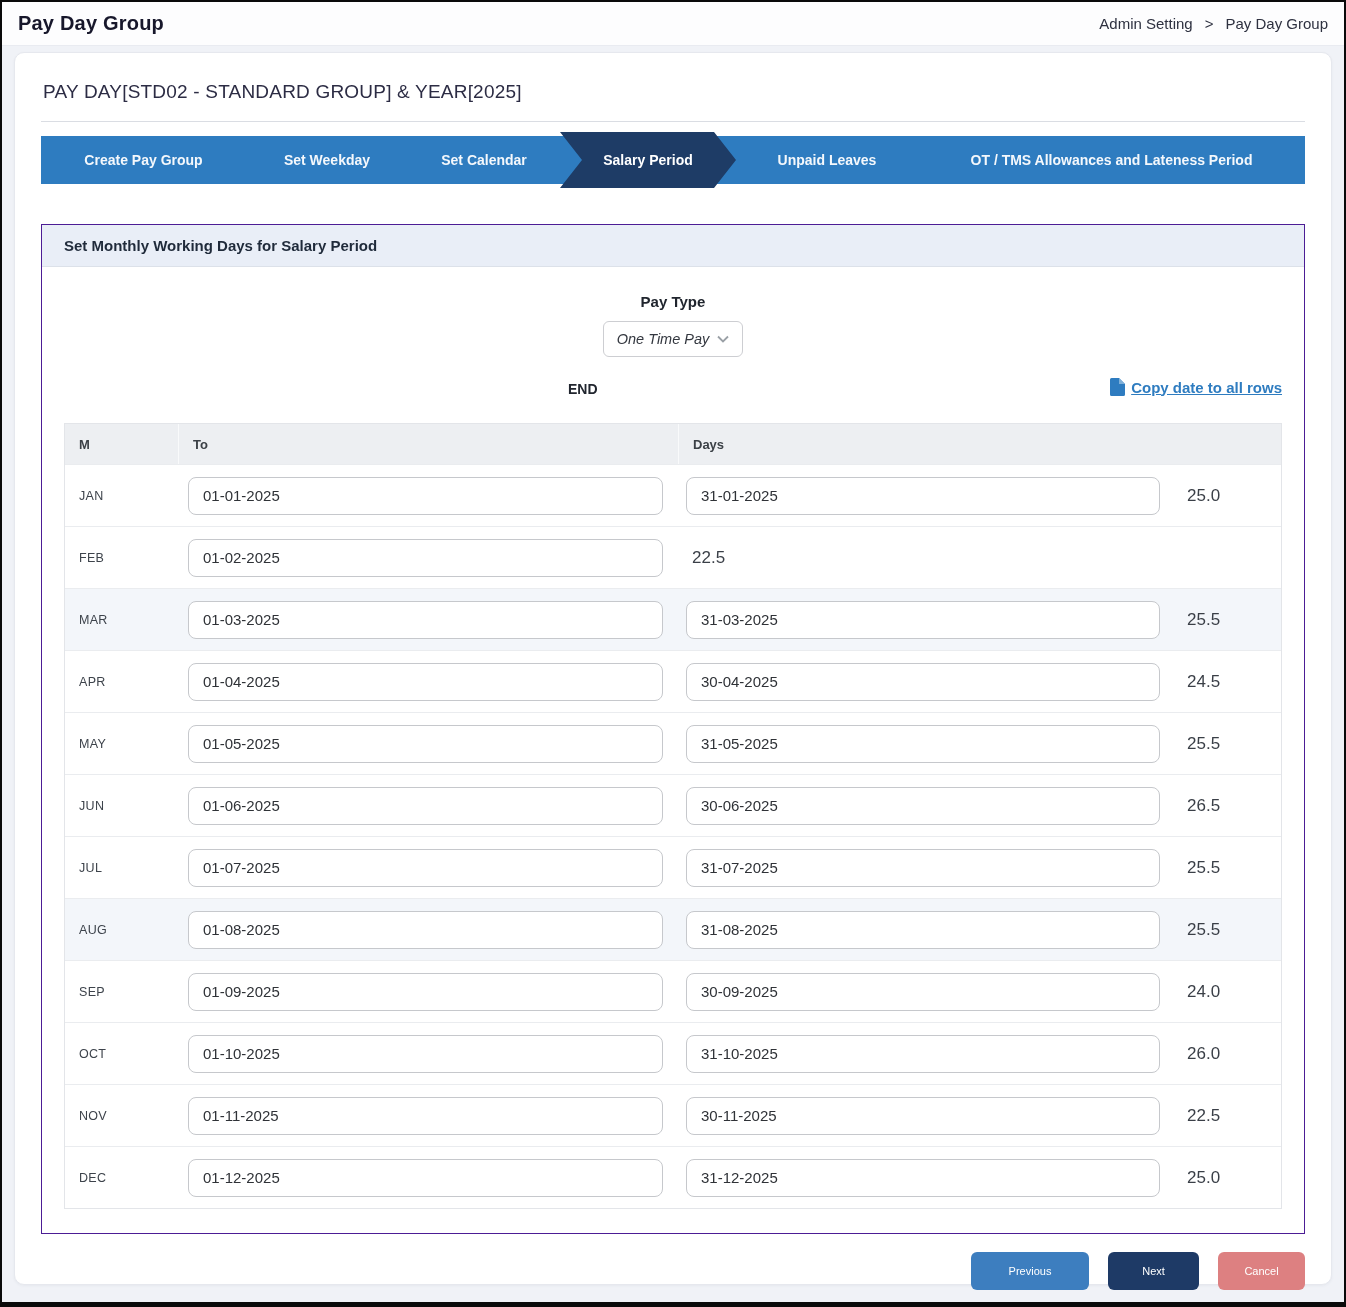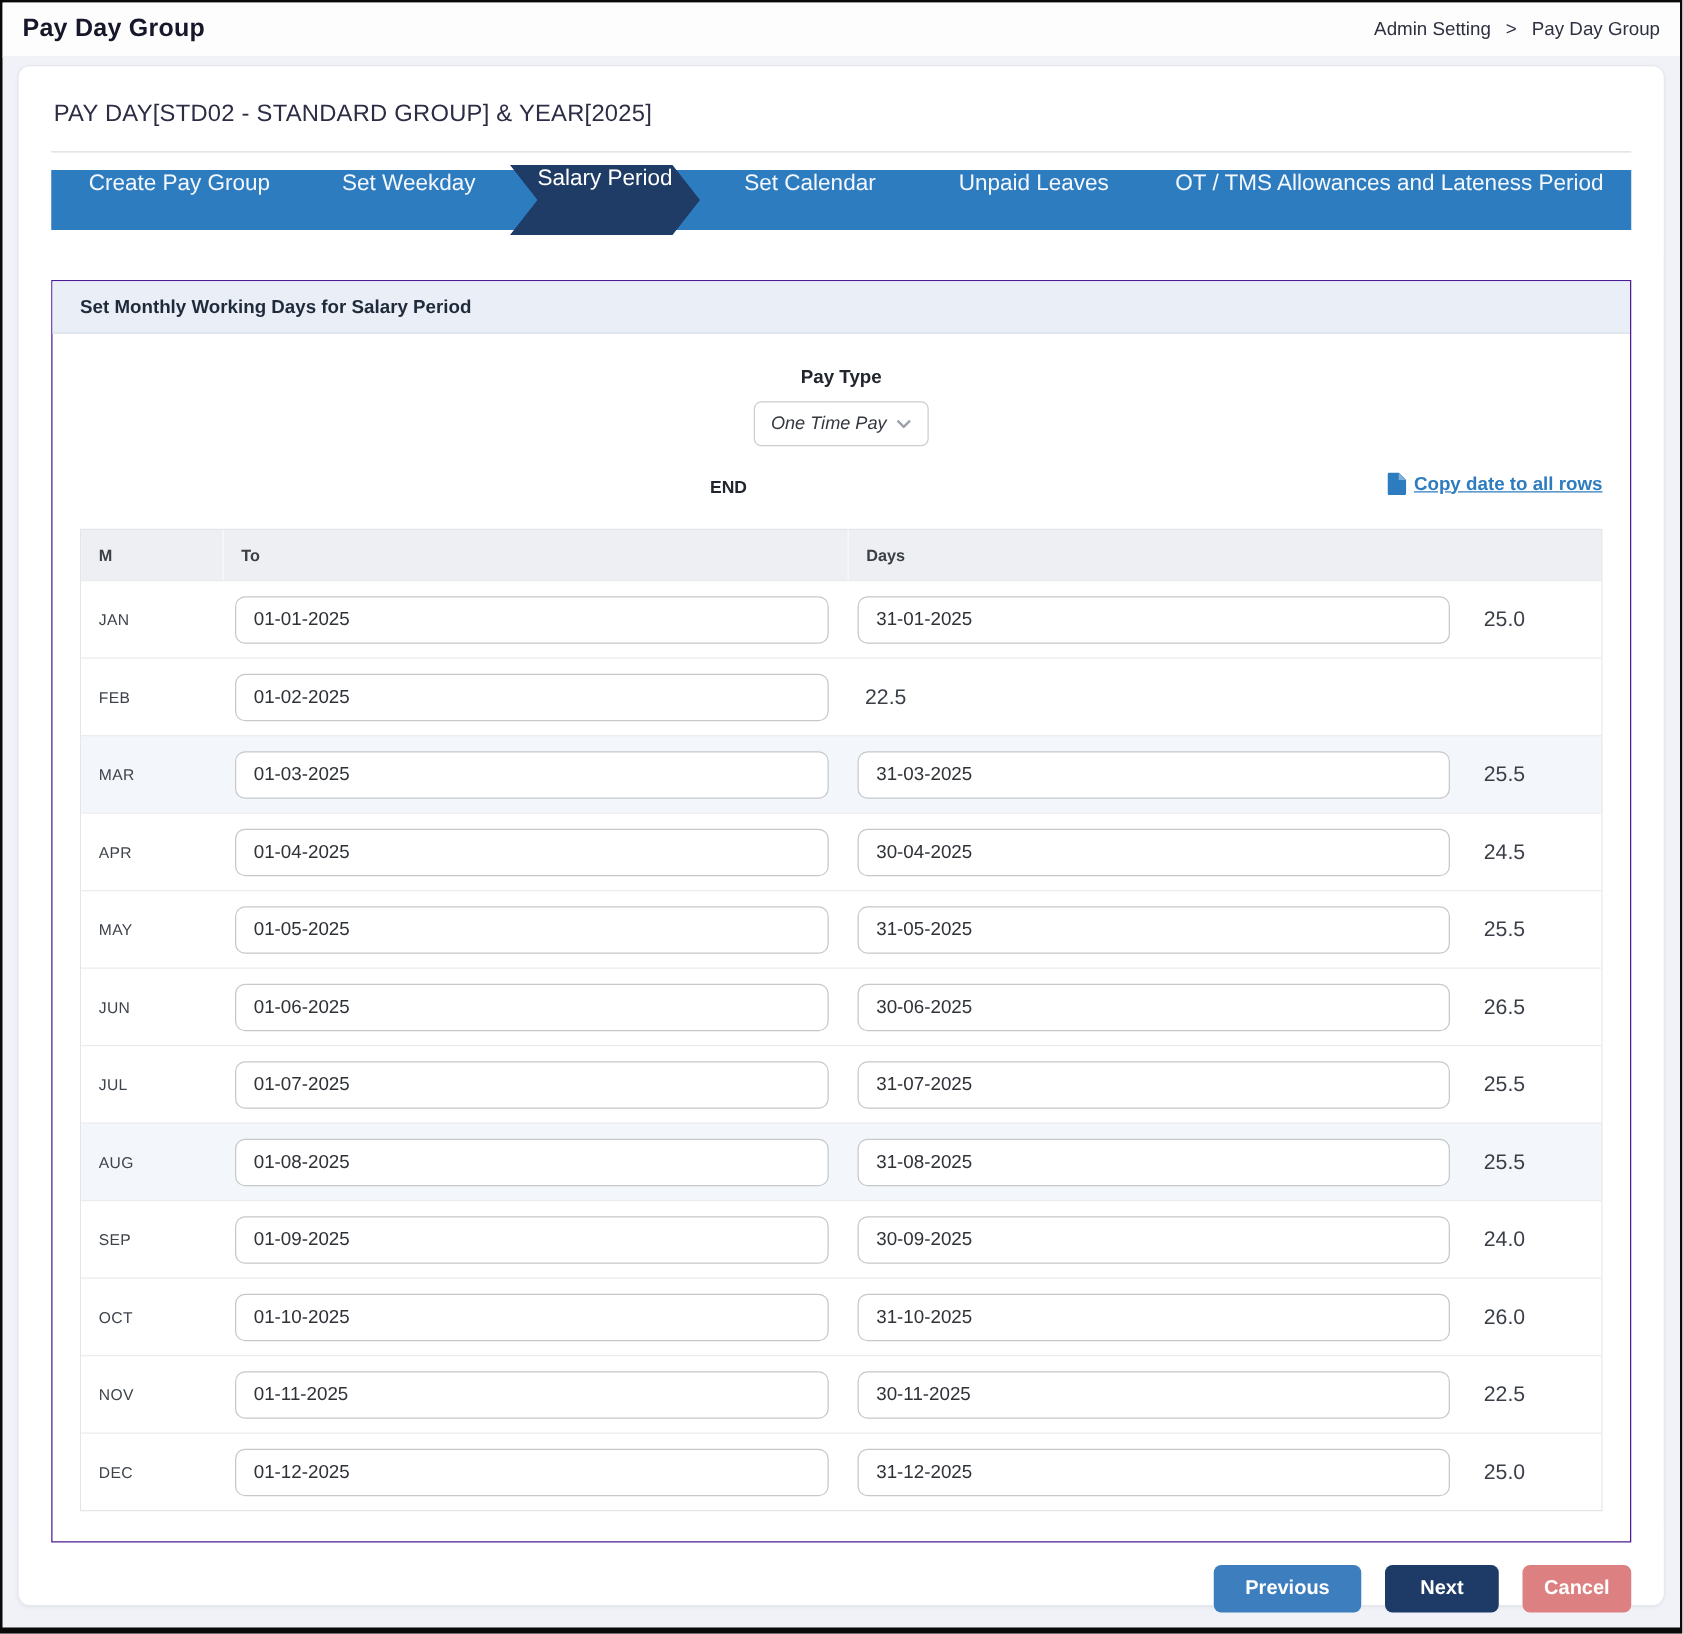--- a/index.html
+++ b/index.html
@@ -36,22 +36,22 @@
   }
   .card-title { font-size: 19px; color: #2c2c44; padding: 6px 0 18px 2px; letter-spacing: .2px; }
   .card-rule { border: none; border-top: 1px solid #dadde3; margin-bottom: 14px; }
   
   .steps {
     height: 48px; background: #2e7cc0;
     display: flex; align-items: stretch;
     position: relative; margin-top: 12px;
   }
   .step {
-    display: flex; align-items: flex-start; justify-content: center;
-    color: #f4f8fc; font-size: 18px; font-weight: 400;
+    display: flex; align-items: center; justify-content: center;
+    color: #f4f8fc; font-size: 14px; font-weight: 700;
     cursor: pointer; white-space: nowrap;
   }
   .step:nth-child(1){ width:205px; }
   .step:nth-child(2){ width:162px; }
   .step:nth-child(3){ width:152px; }
   .step:nth-child(4){ width:176px; }
   .step:nth-child(5){ width:182px; }
   .step:nth-child(6){ flex:1; }
   .step.active {
     background: #1e3c66;
@@ -101,21 +101,21 @@
     width: 100%; height: 37px;
     border: 1px solid #c6c8cc; border-radius: 8px;
     padding: 18px 14px; font-size: 15px; color: #2f3237;
     font-family: "Liberation Sans", "DejaVu Sans", sans-serif;
     background: #fff; outline: none;
   }
   
   .footer-actions { display: flex; justify-content: flex-end; gap: 19px; margin-top: 18px; }
   .btn {
     height: 38px; border: none; border-radius: 6px;
-    font-size: 16px; font-weight: bold; color: #fff; cursor: pointer;
+    font-size: 11px; font-weight: normal; color: #fff; cursor: pointer;
     font-family: "Liberation Sans", "DejaVu Sans", sans-serif;
   }
   .btn-previous { width: 118px; background: #3d7ebf; }
   .btn-next     { width: 91px;  background: #1e3a66; }
   .btn-cancel   { width: 87px; background: #dd8081; }
 </style>
 </head>
 <body>
 
 <div class="viewport">
@@ -134,25 +134,25 @@
     <div class="card-title">PAY DAY[STD02 - STANDARD GROUP] &amp; YEAR[2025]</div>
     <hr class="card-rule">
 
     <div class="steps">
       <div class="step">
         <span>Create Pay Group</span>
       </div>
       <div class="step">
         <span>Set Weekday</span>
       </div>
+      <div class="step">
+        <span>Set Calendar</span>
+      </div>
       <div class="step active">
         <span>Salary Period</span>
-      </div>
-      <div class="step">
-        <span>Set Calendar</span>
       </div>
       <div class="step">
         <span>Unpaid Leaves</span>
       </div>
       <div class="step">
         <span>OT / TMS Allowances and Lateness Period</span>
       </div>
     </div>
 
     <section class="section">

